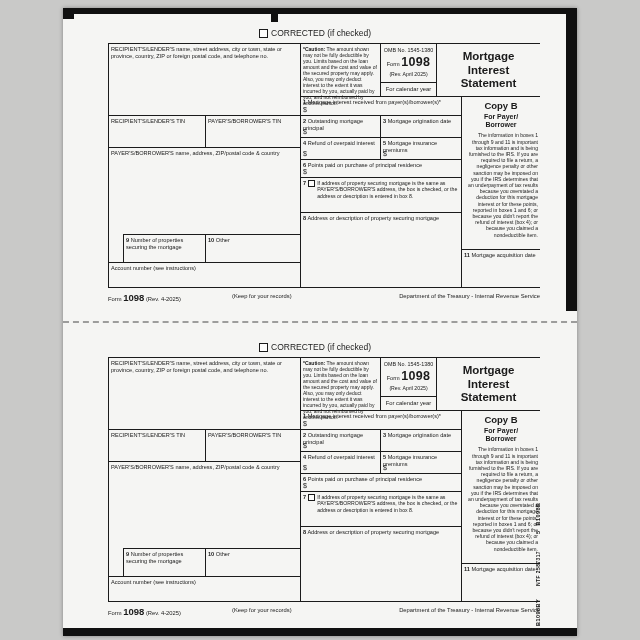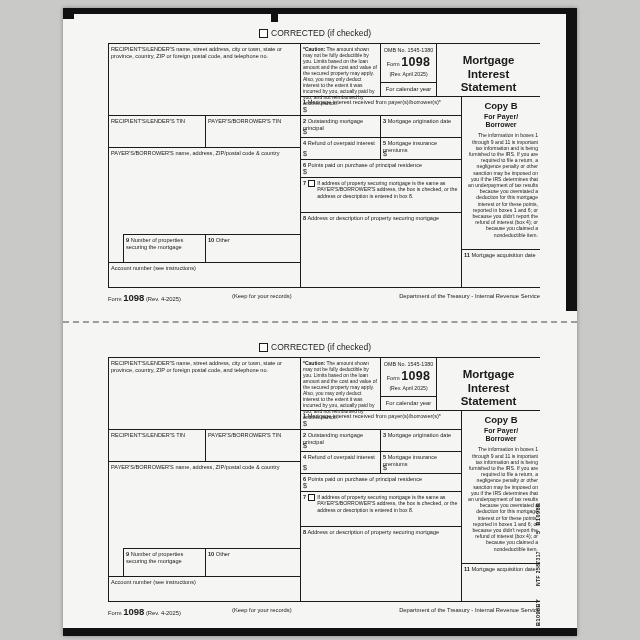--- a/index.html
+++ b/index.html
@@ -21,21 +21,21 @@
   .corrected{position:absolute;left:196px;top:0;display:flex;align-items:center;gap:3px;font-size:8.5px;}
   .caution{font-size:5px;line-height:1.2;}
   .omb-inner{display:flex;flex-direction:column;align-items:center;text-align:center;height:100%;}
   .omb-no{font-size:5.4px;margin-top:1px;}
   .form-1098{margin-top:2px;}
   .form-1098 .word{font-size:5.6px;}
   .form-1098 .num{font-size:12.5px;font-weight:bold;letter-spacing:.3px;}
   .rev{font-size:5.2px;margin-top:1px;}
   .calyear{position:absolute;left:0;right:0;bottom:0;height:13px;border-top:1px solid #1b1b1b;
            display:flex;align-items:center;justify-content:center;font-size:5.8px;}
-  .title-area{display:flex;align-items:flex-end;justify-content:center;text-align:center;}
+  .title-area{display:flex;align-items:center;justify-content:center;text-align:center;}
   .title-text{font-size:11.5px;font-weight:bold;line-height:1.18;width:78px;}
   .rc-copy{font-size:9.5px;font-weight:bold;text-align:center;margin-top:1px;}
   .rc-for{font-size:7px;font-weight:bold;text-align:center;margin-top:2px;line-height:1.15;width:62px;margin-left:auto;margin-right:auto;}
   .rc-note{font-size:5.1px;line-height:1.22;text-align:right;margin-top:3px;}
   .box11{position:absolute;left:0;right:0;bottom:0;height:33px;border-top:1px solid #1b1b1b;padding:2px;}
   .box7row{display:flex;gap:2px;align-items:flex-start;}
   .box7row .txt{flex:1;font-size:5.2px;line-height:1.22;}
   .footer{position:absolute;left:45px;top:262px;width:432px;height:14px;font-size:5.8px;}
   .f-left{position:absolute;left:0;top:2px;}
   .f-left .num{font-size:9.5px;font-weight:bold;}

